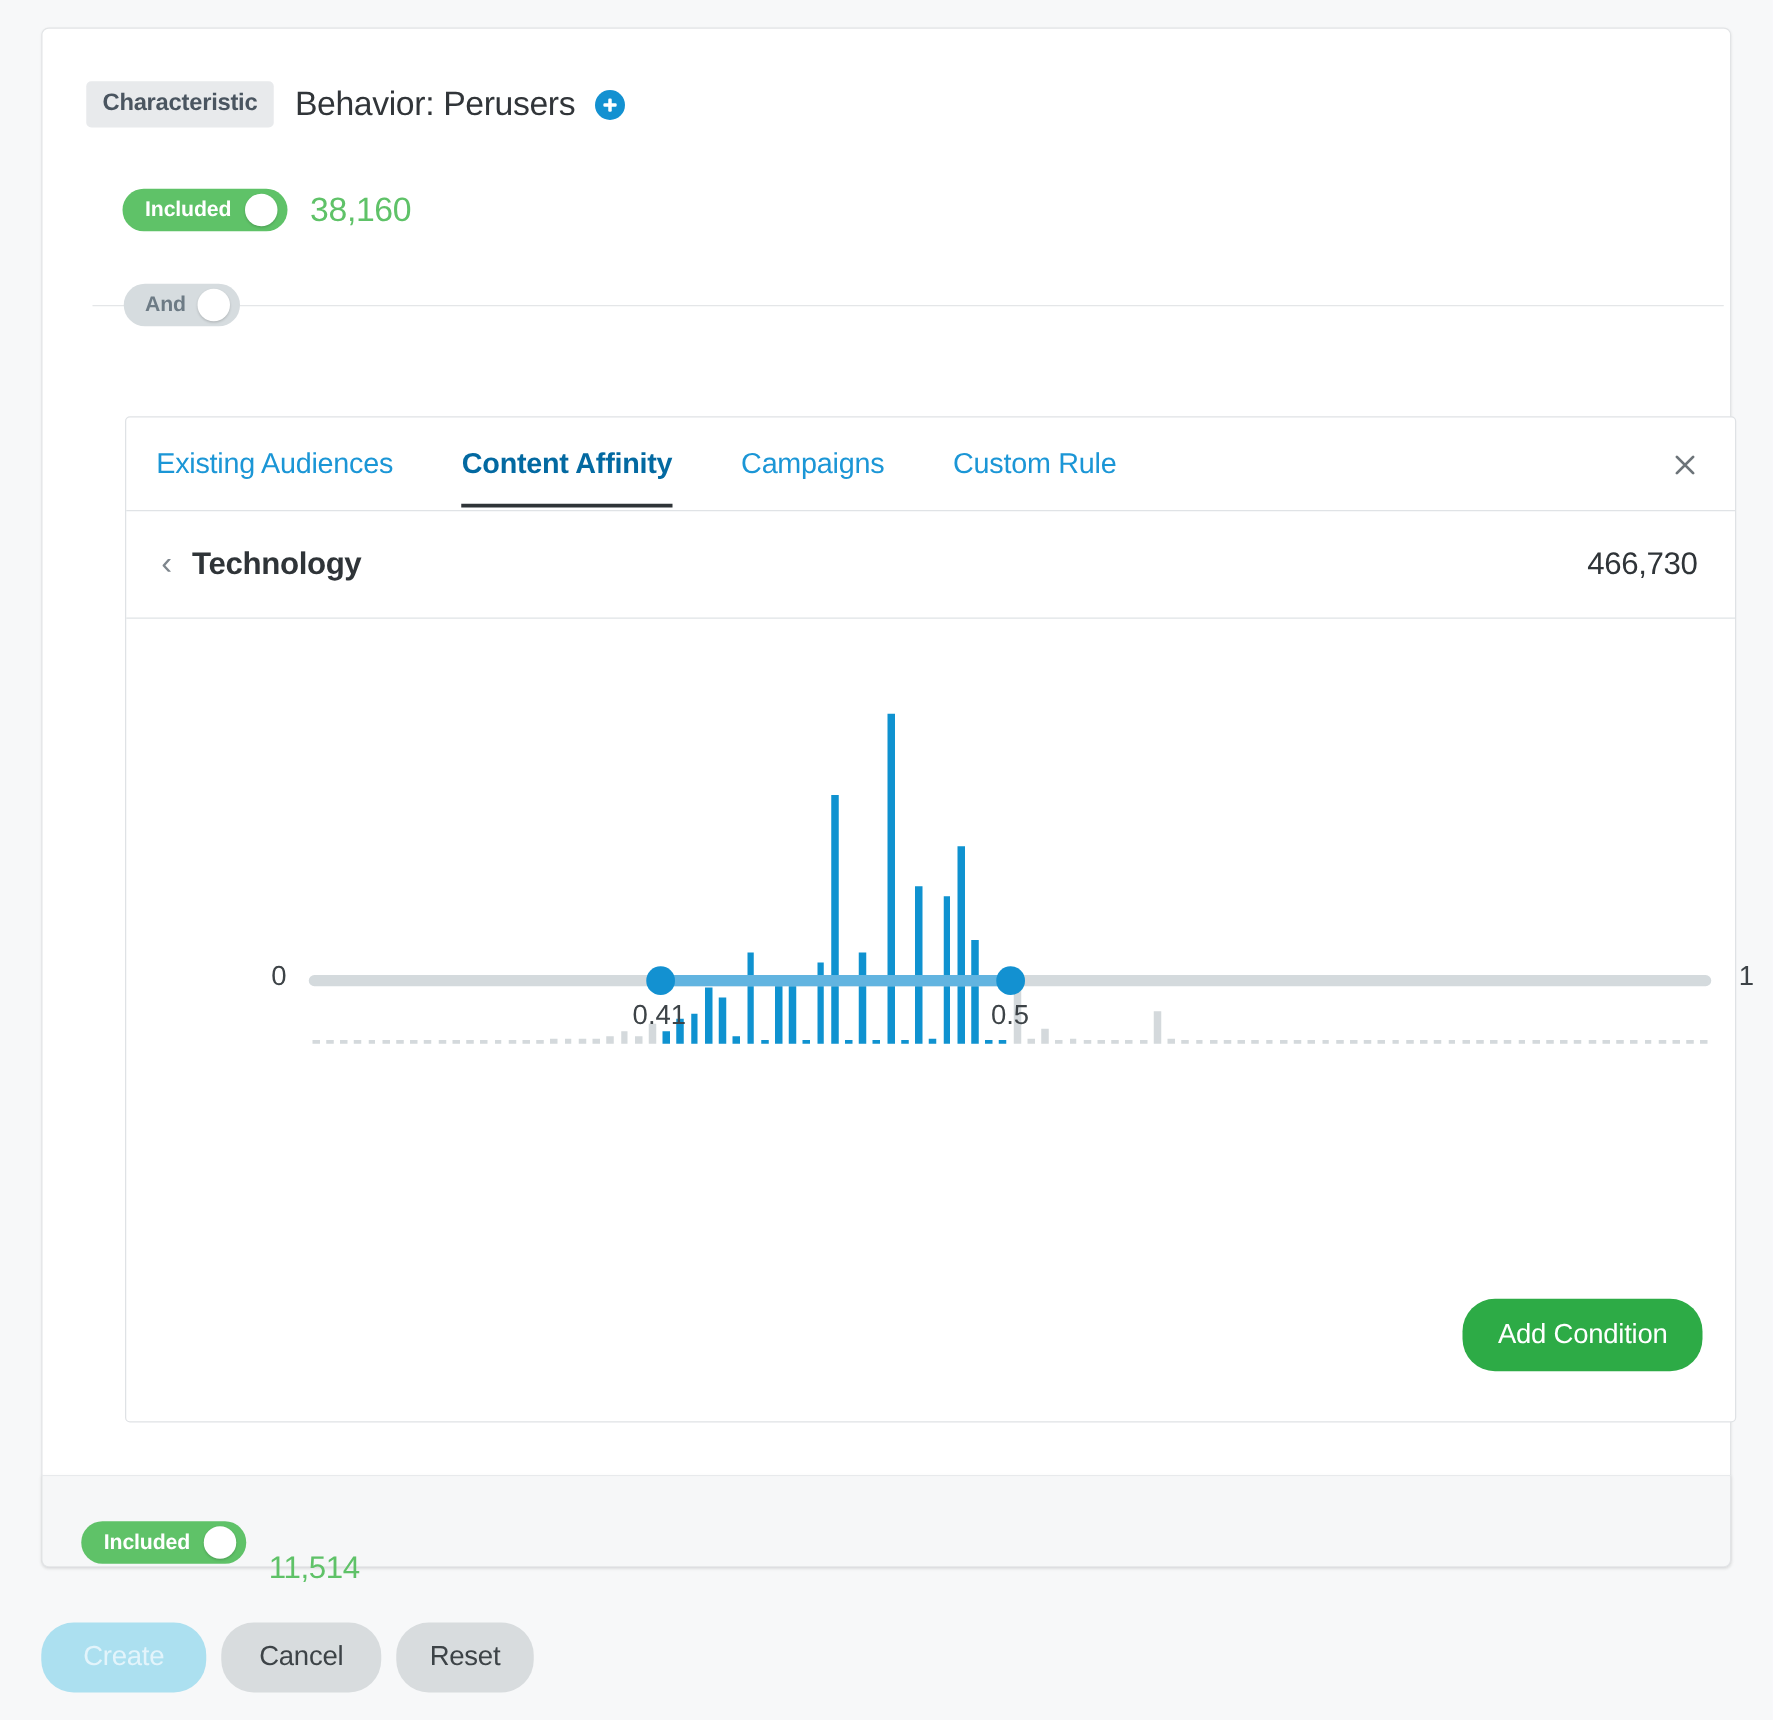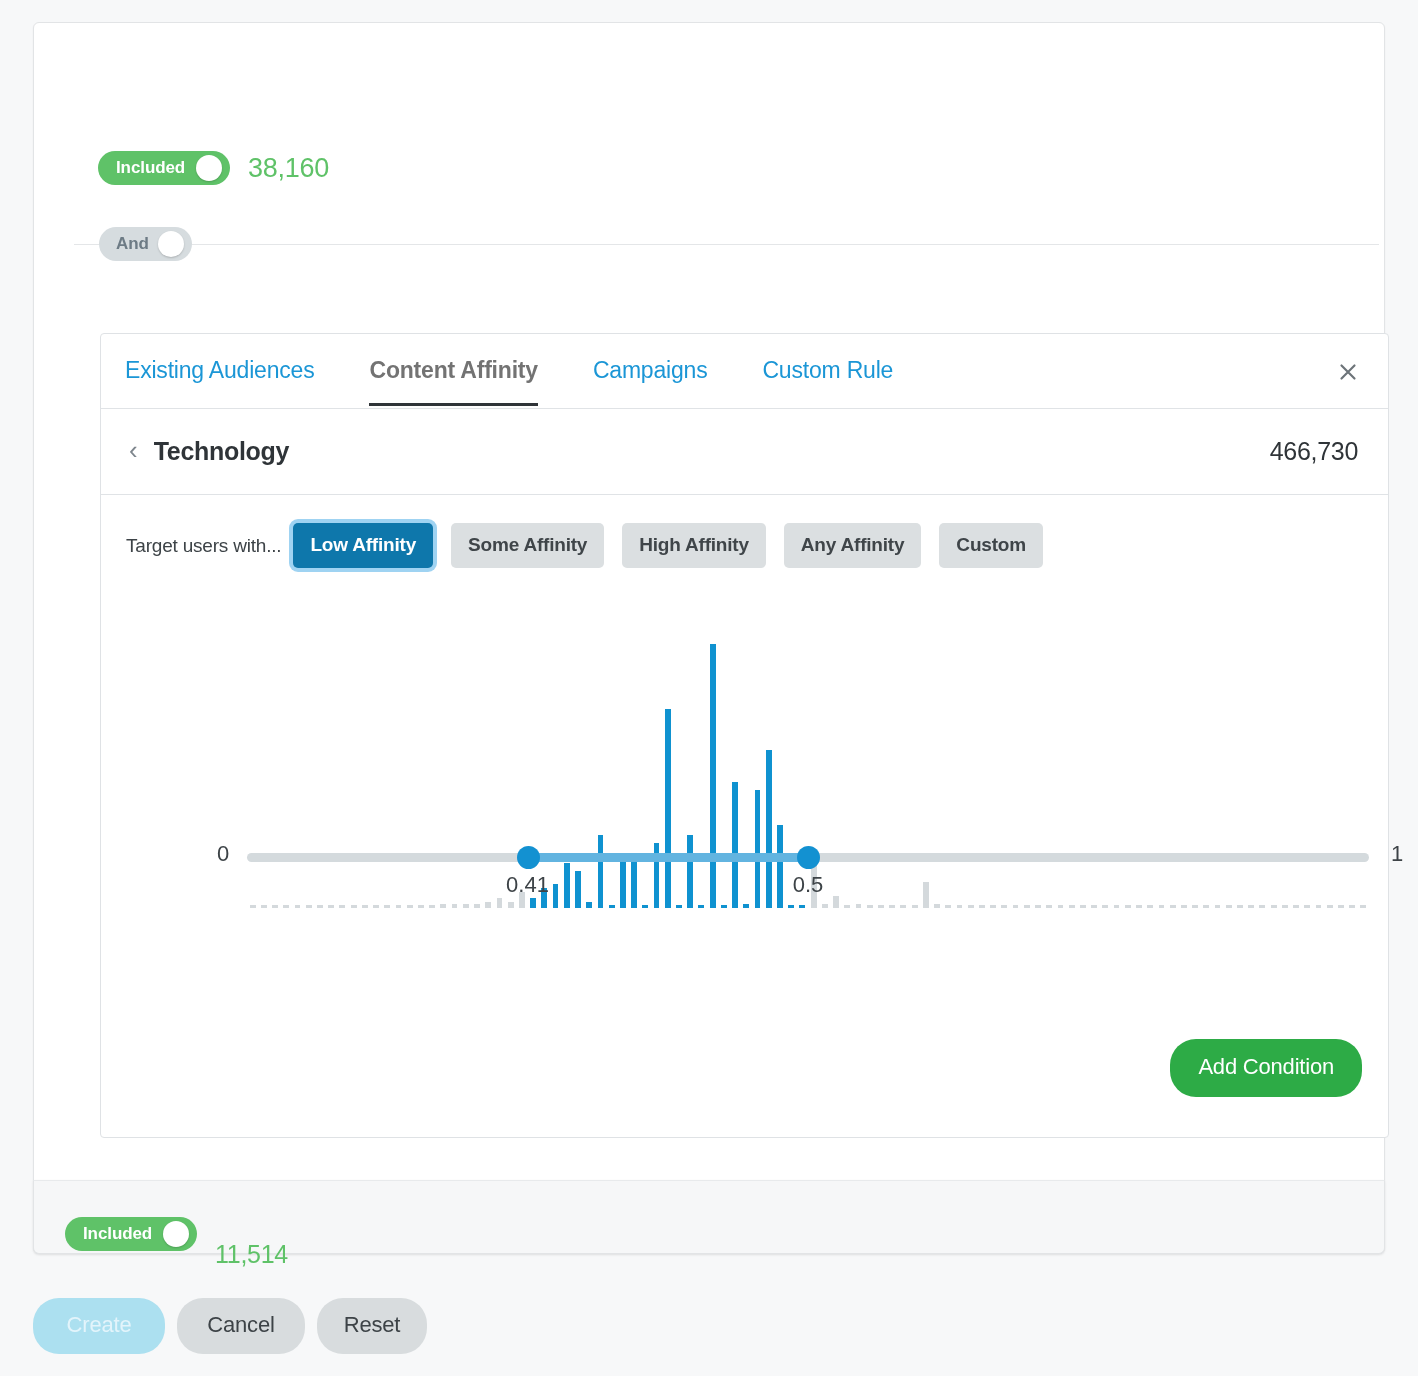--- a/index.html
+++ b/index.html
@@ -136,21 +136,21 @@
     font-size: 23px;
     color: #1b96d6;
     margin-right: 55px;
     padding: 20px 0 21px 0;
     cursor: pointer;
     letter-spacing: -.2px;
     position: relative;
     white-space: nowrap;
   }
   .tab.active {
-    color: #737373;
+    color: #0369a1;
     font-weight: bold;
   }
   .tab.active::after {
     content: "";
     position: absolute;
     left: 0; right: 0; bottom: -1px;
     height: 3px;
     background: #2f3438;
   }
   .close-x {
@@ -371,20 +371,30 @@
     color: #3d4347;
   }
 </style>
 </head>
 <body>
 
 <div id="page">
 
   <div class="builder-card">
 
+    <div class="char-row">
+      <span class="char-tag">Characteristic</span>
+      <span class="char-title">Behavior: Perusers</span>
+      <span class="plus-icon">
+        <svg width="14" height="14" viewBox="0 0 14 14" aria-hidden="true">
+          <rect x="5.6" y="1.7" width="2.8" height="10.6" rx="1" fill="#ffffff"></rect>
+          <rect x="1.7" y="5.6" width="10.6" height="2.8" rx="1" fill="#ffffff"></rect>
+        </svg>
+      </span>
+    </div>
 
     <div class="included-row">
       <span class="toggle on">
         <span class="tlabel">Included</span>
         <span class="knob"></span>
       </span>
       <span class="count-green">38,160</span>
     </div>
 
     <div class="and-divider"></div>
@@ -406,28 +416,20 @@
           </svg>
         </span>
       </div>
 
       <div class="crumb-row">
         <span class="crumb-back">‹</span>
         <span class="crumb-title">Technology</span>
         <span class="crumb-count">466,730</span>
       </div>
 
-      <div class="aff-row">
-        <span class="aff-label">Target users with...</span>
-        <button class="aff-btn selected">Low Affinity</button>
-        <button class="aff-btn">Some Affinity</button>
-        <button class="aff-btn">High Affinity</button>
-        <button class="aff-btn">Any Affinity</button>
-        <button class="aff-btn">Custom</button>
-      </div>
 
       <div class="hist-wrap">
         <div class="hist" id="hist">
             <div class="bar grey" style="left: 2.6928px; width: 5.8344px; height: 3px;"></div>
             <div class="bar grey" style="left: 13.9128px; width: 5.8344px; height: 3px;"></div>
             <div class="bar grey" style="left: 25.1328px; width: 5.8344px; height: 3px;"></div>
             <div class="bar grey" style="left: 36.3528px; width: 5.8344px; height: 3px;"></div>
             <div class="bar grey" style="left: 47.5728px; width: 5.8344px; height: 3px;"></div>
             <div class="bar grey" style="left: 58.7928px; width: 5.8344px; height: 3px;"></div>
             <div class="bar grey" style="left: 70.0128px; width: 5.8344px; height: 3px;"></div>

